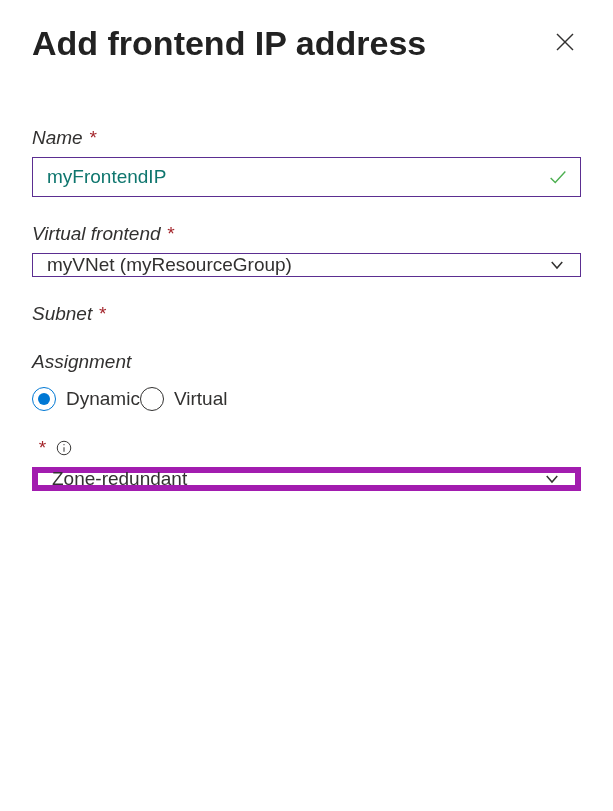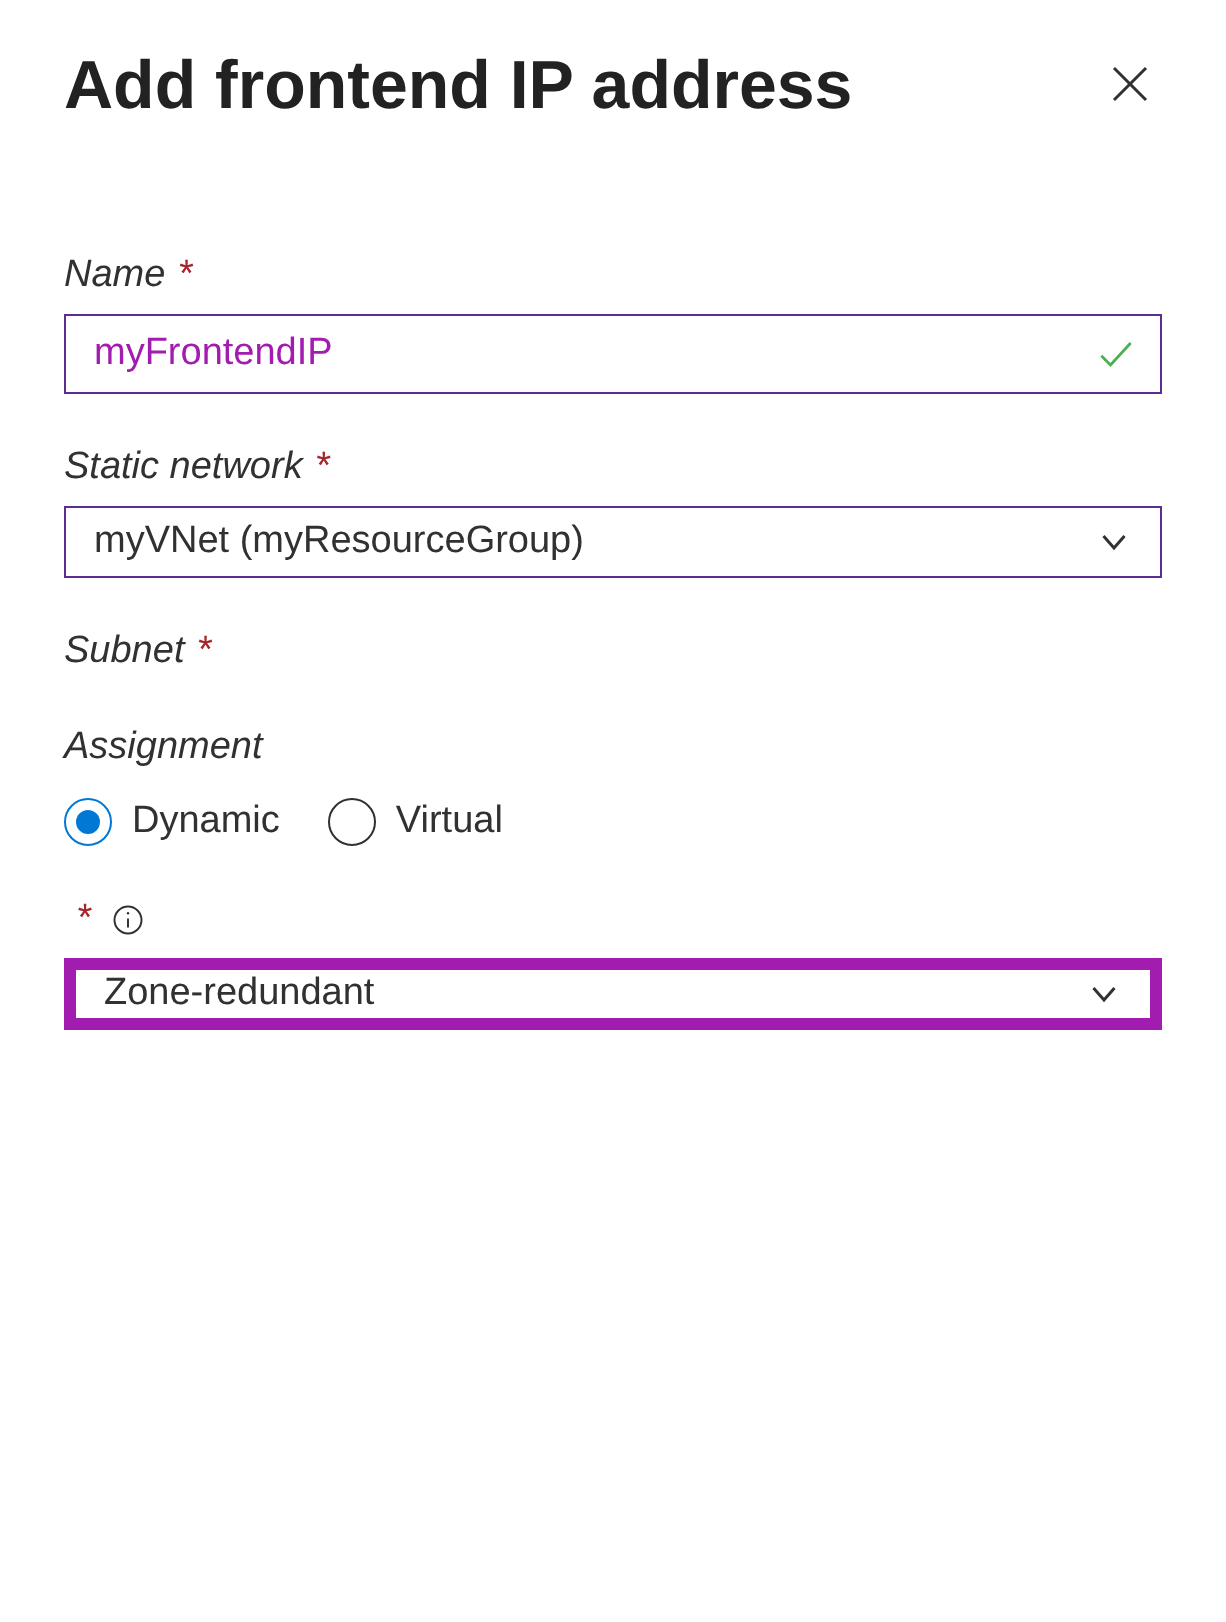--- a/index.html
+++ b/index.html
@@ -68,38 +68,38 @@
       position: relative;
       display: flex;
       align-items: center;
     }
     .text-input {
       width: 100%;
       height: 40px;
       border: 1px solid #5b2e91;
       padding: 0 40px 0 14px;
       font-size: 19px;
-      color: #a21caf;
+      color: #0f766e;
       font-family: inherit;
       outline: none;
     }
     .check-icon {
       position: absolute;
       right: 12px;
       display: flex;
       align-items: center;
     }
     .check-icon svg {
       width: 22px;
       height: 22px;
     }
     .select-wrap {
       position: relative;
       width: 100%;
-      height: 36px;
+      height: 24px;
       border: 1px solid #5b2e91;
       display: flex;
       align-items: center;
       justify-content: space-between;
       padding: 0 14px;
       cursor: pointer;
       background: #ffffff;
     }
     .select-wrap.grey-border {
       border: 6px solid #a21caf;
@@ -111,21 +111,20 @@
     .chevron {
       display: flex;
       align-items: center;
     }
     .chevron svg {
       width: 18px;
       height: 18px;
     }
     .radio-group {
       display: flex;
-      gap: 24px;
       align-items: center;
       margin-top: 14px;
     }
     .radio-item {
       display: flex;
       align-items: center;
       gap: 10px;
       cursor: pointer;
     }
     .radio-circle {
@@ -176,21 +175,21 @@
     <span class="check-icon">
       <svg viewBox="0 0 24 24" fill="none" stroke="#4caf50" stroke-width="1.5">
         <polyline points="4,13 9,18 20,6"></polyline>
       </svg>
     </span>
   </div>
 </div>
 
 <div class="field-group">
   <div class="field-label">
-    <span>Static network</span>
+    <span>Virtual frontend</span>
     <span class="required-star">*</span>
   </div>
   <div class="select-wrap">
     <span class="select-value">myVNet (myResourceGroup)</span>
     <span class="chevron">
       <svg viewBox="0 0 24 24" fill="none" stroke="#323130" stroke-width="2">
         <polyline points="5,8 12,16 19,8"></polyline>
       </svg>
     </span>
   </div>

